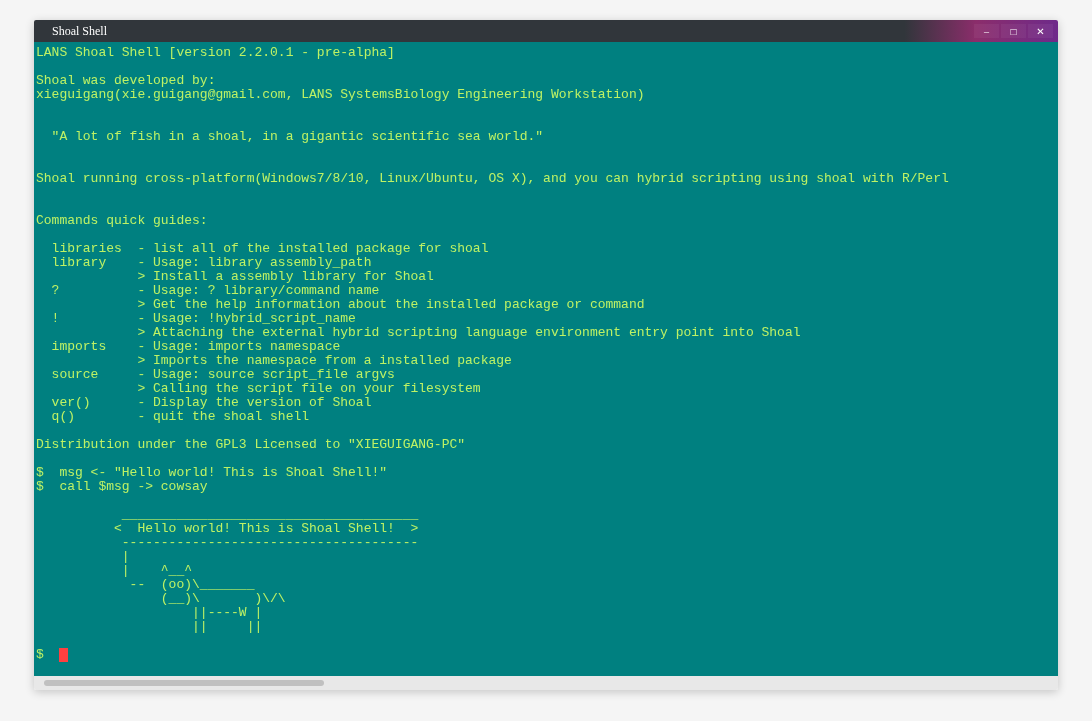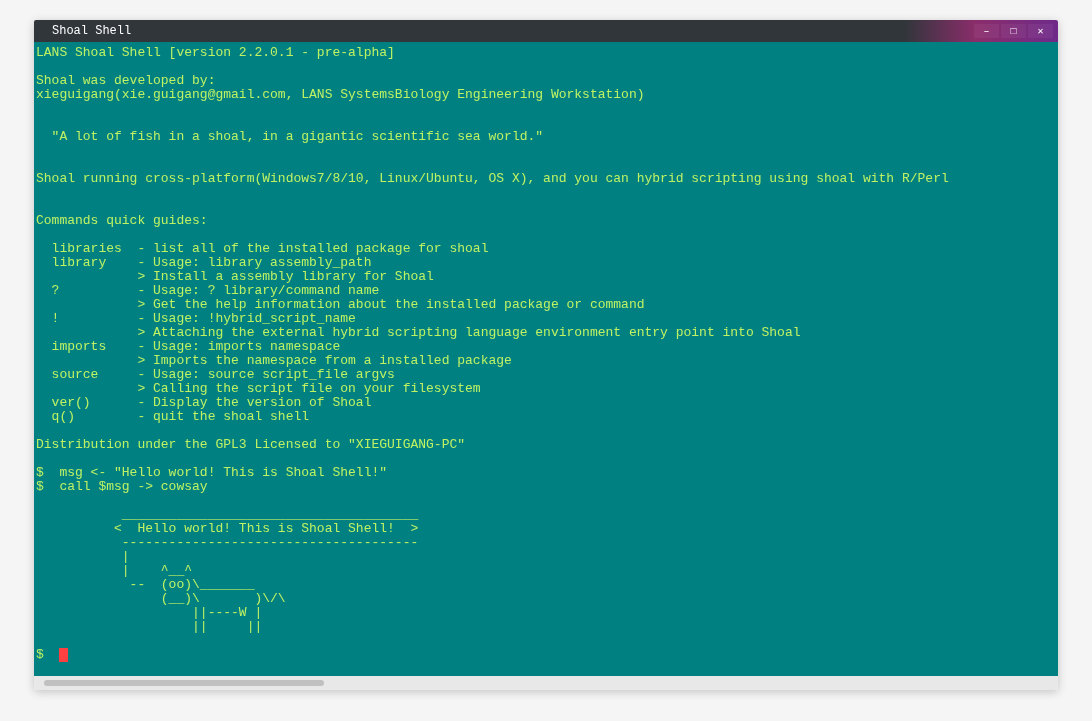--- a/index.html
+++ b/index.html
@@ -27,21 +27,21 @@
 
     .title-bar {
       background: linear-gradient(to right, #31363b 0%, #31363b 85%, #8b2d6b 92%, #6e2a8a 100%);
       height: 22px;
       display: flex;
       align-items: center;
       justify-content: space-between;
       padding: 0 4px 0 18px;
       color: #ffffff;
       font-size: 12px;
-      font-family: Liberation Mono, monospace;
+      font-family: Liberation Serif, serif;
     }
 
     .window-title {
       font-weight: normal;
     }
 
     .window-controls {
       display: flex;
       gap: 0;
       align-items: center;

